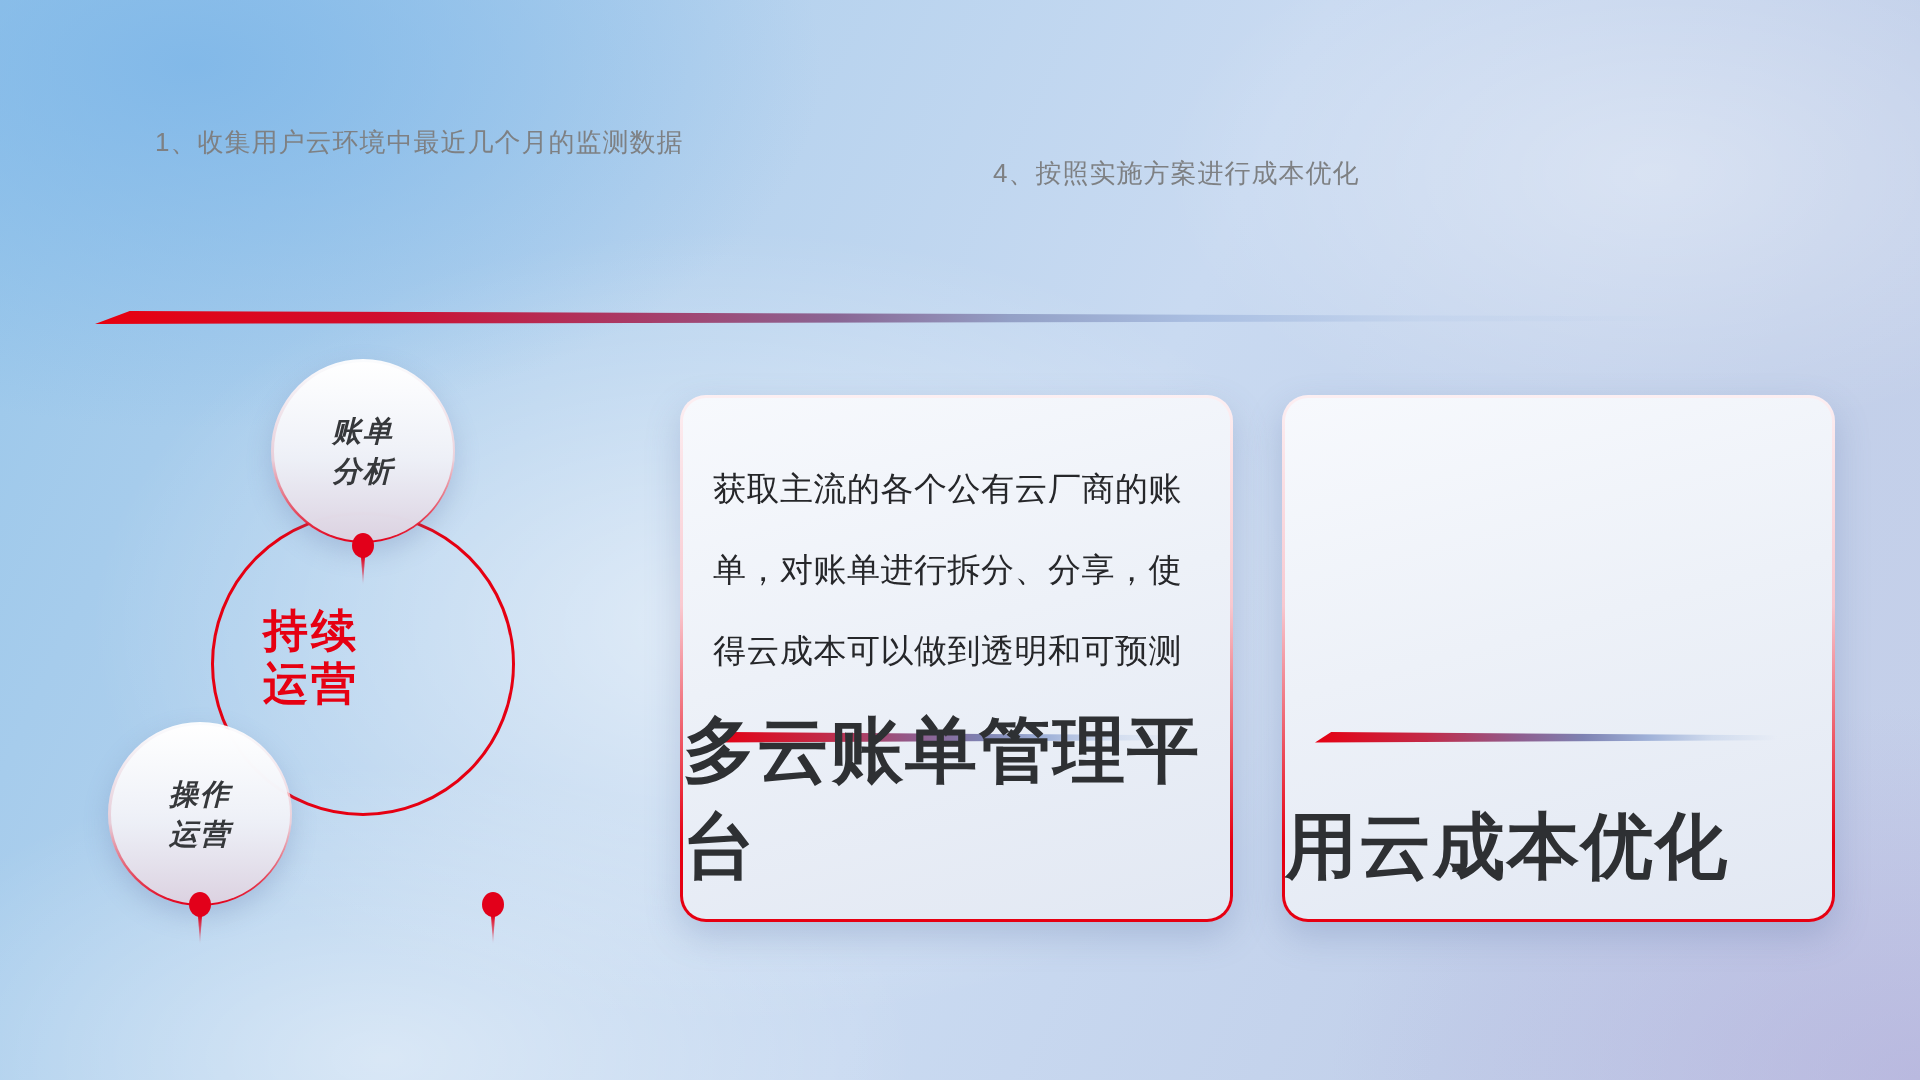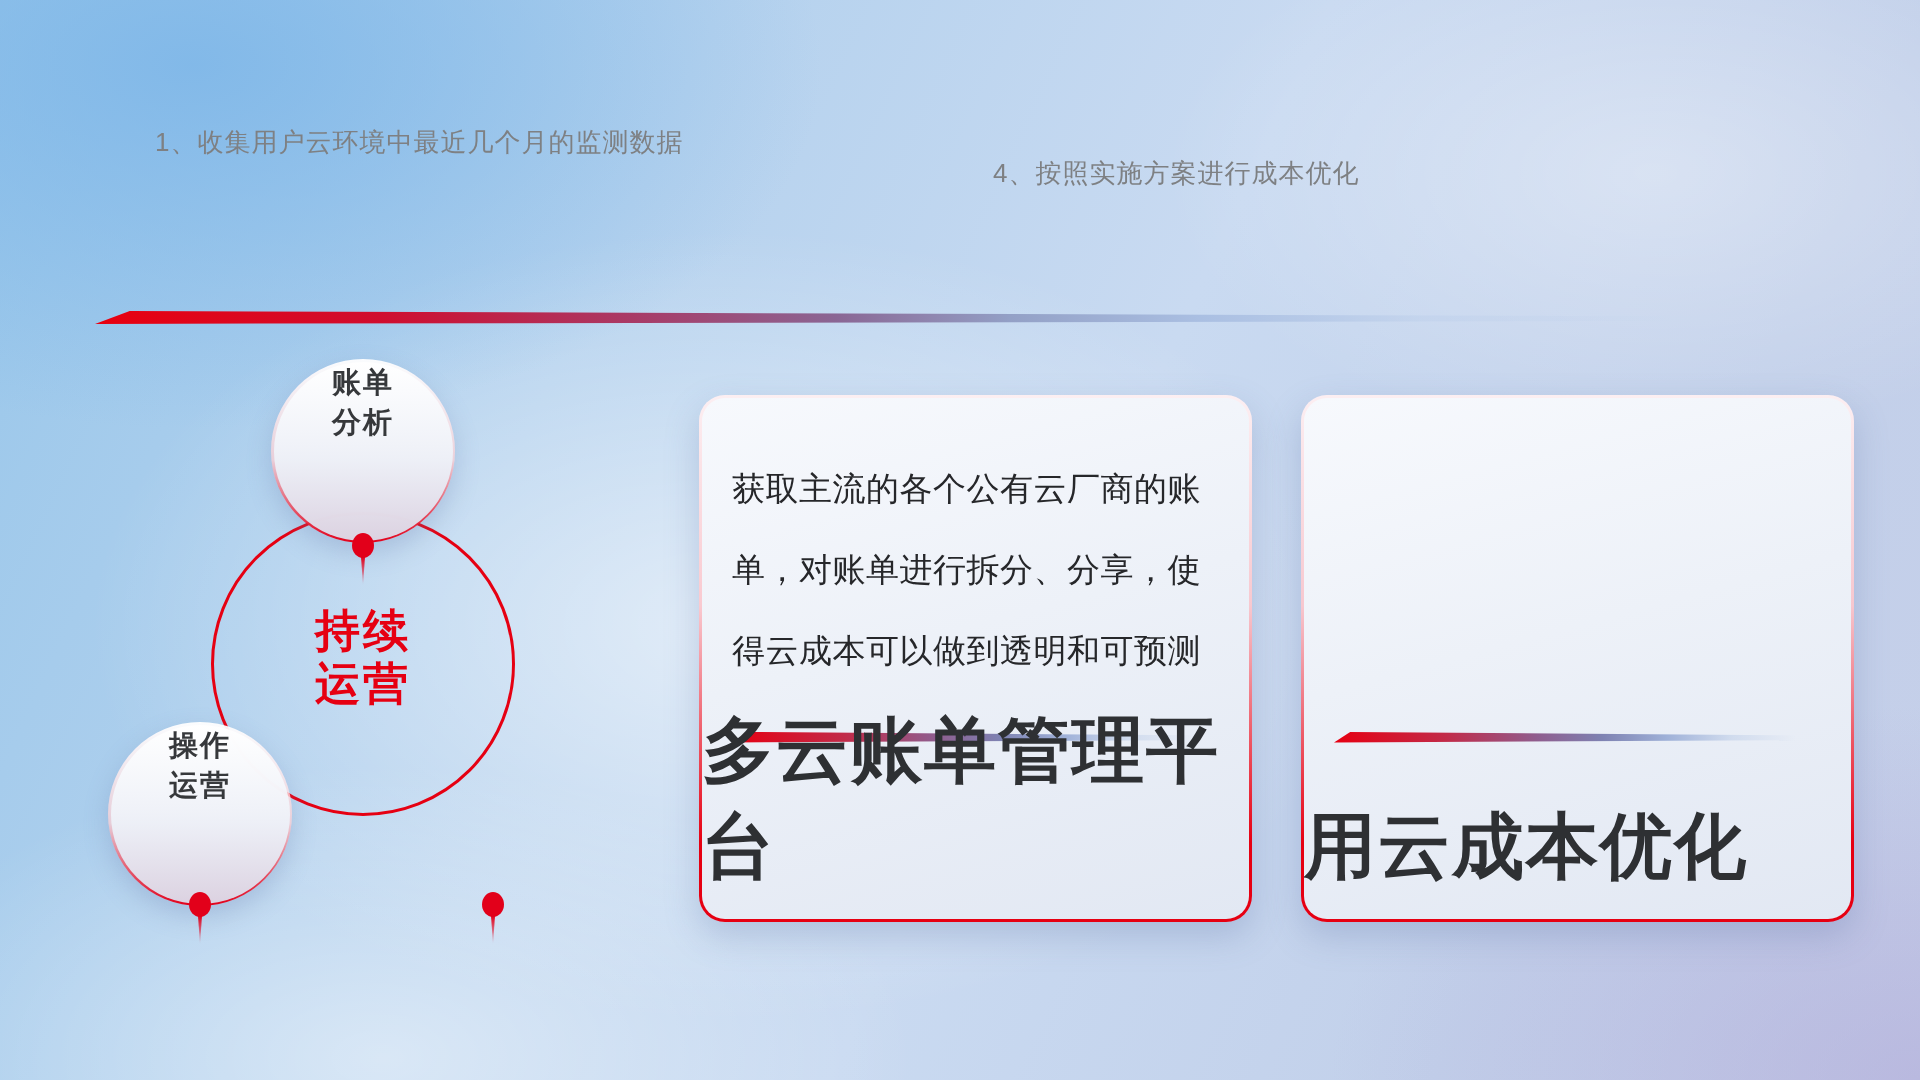--- a/index.html
+++ b/index.html
@@ -33,46 +33,45 @@
   }
   .node{
     position:absolute;width:184px;height:184px;border-radius:50%;
     padding:2.5px;box-sizing:border-box;z-index:2;
     background:linear-gradient(180deg,rgba(255,255,255,.95) 0%,rgba(250,205,210,.75) 55%,#e2001a 100%);
     box-shadow:0 10px 24px rgba(110,130,175,.30);
   }
   .node-inner{
     width:100%;height:100%;border-radius:50%;
     background:linear-gradient(180deg,rgba(255,255,255,.97) 0%,rgba(240,244,250,.93) 48%,rgba(219,227,241,.92) 100%);
-    display:flex;flex-direction:column;align-items:center;
+    display:flex;flex-direction:column;align-items:center;justify-content:center;font-style:italic;
   }
   .node-label{
     font-size:29px;line-height:40px;font-weight:600;color:#36383b;
     letter-spacing:2px;text-align:center;
   }
   .dot{
     position:absolute;width:22px;height:25px;border-radius:50%;
     background:#e2001a;z-index:3;
   }
   .tail{
     position:absolute;width:4px;height:28px;z-index:3;
     background:linear-gradient(180deg,#e2001a 0%,rgba(226,0,26,.10) 100%);
     clip-path:polygon(0 0,100% 0,50% 100%);
   }
   .center-label{
     position:absolute;left:263px;top:604px;width:200px;z-index:2;
-    text-align:center;color:#e60012;font-weight:bold;
+    color:#e60012;font-weight:bold;
     font-size:45px;line-height:53px;letter-spacing:3px;
   }
   .card{
     position:absolute;top:395px;width:553px;height:527px;
     border-radius:26px;padding:3px;box-sizing:border-box;
     background:linear-gradient(180deg,rgba(255,240,242,.95) 0%,rgba(252,198,204,.9) 40%,#e60012 85%);
     box-shadow:0 14px 34px rgba(95,115,165,.28);
-    margin-left:19px;
   }
   .card-inner{
     position:relative;width:100%;height:100%;border-radius:23px;overflow:hidden;
     background:linear-gradient(165deg,#f7f9fd 0%,#edf1f8 45%,#e2e8f3 100%);
   }
   .card-desc{
     position:absolute;left:30px;top:50px;width:470px;
     font-size:33px;line-height:81px;color:#26272a;letter-spacing:.5px;
   }
   .card-line{

